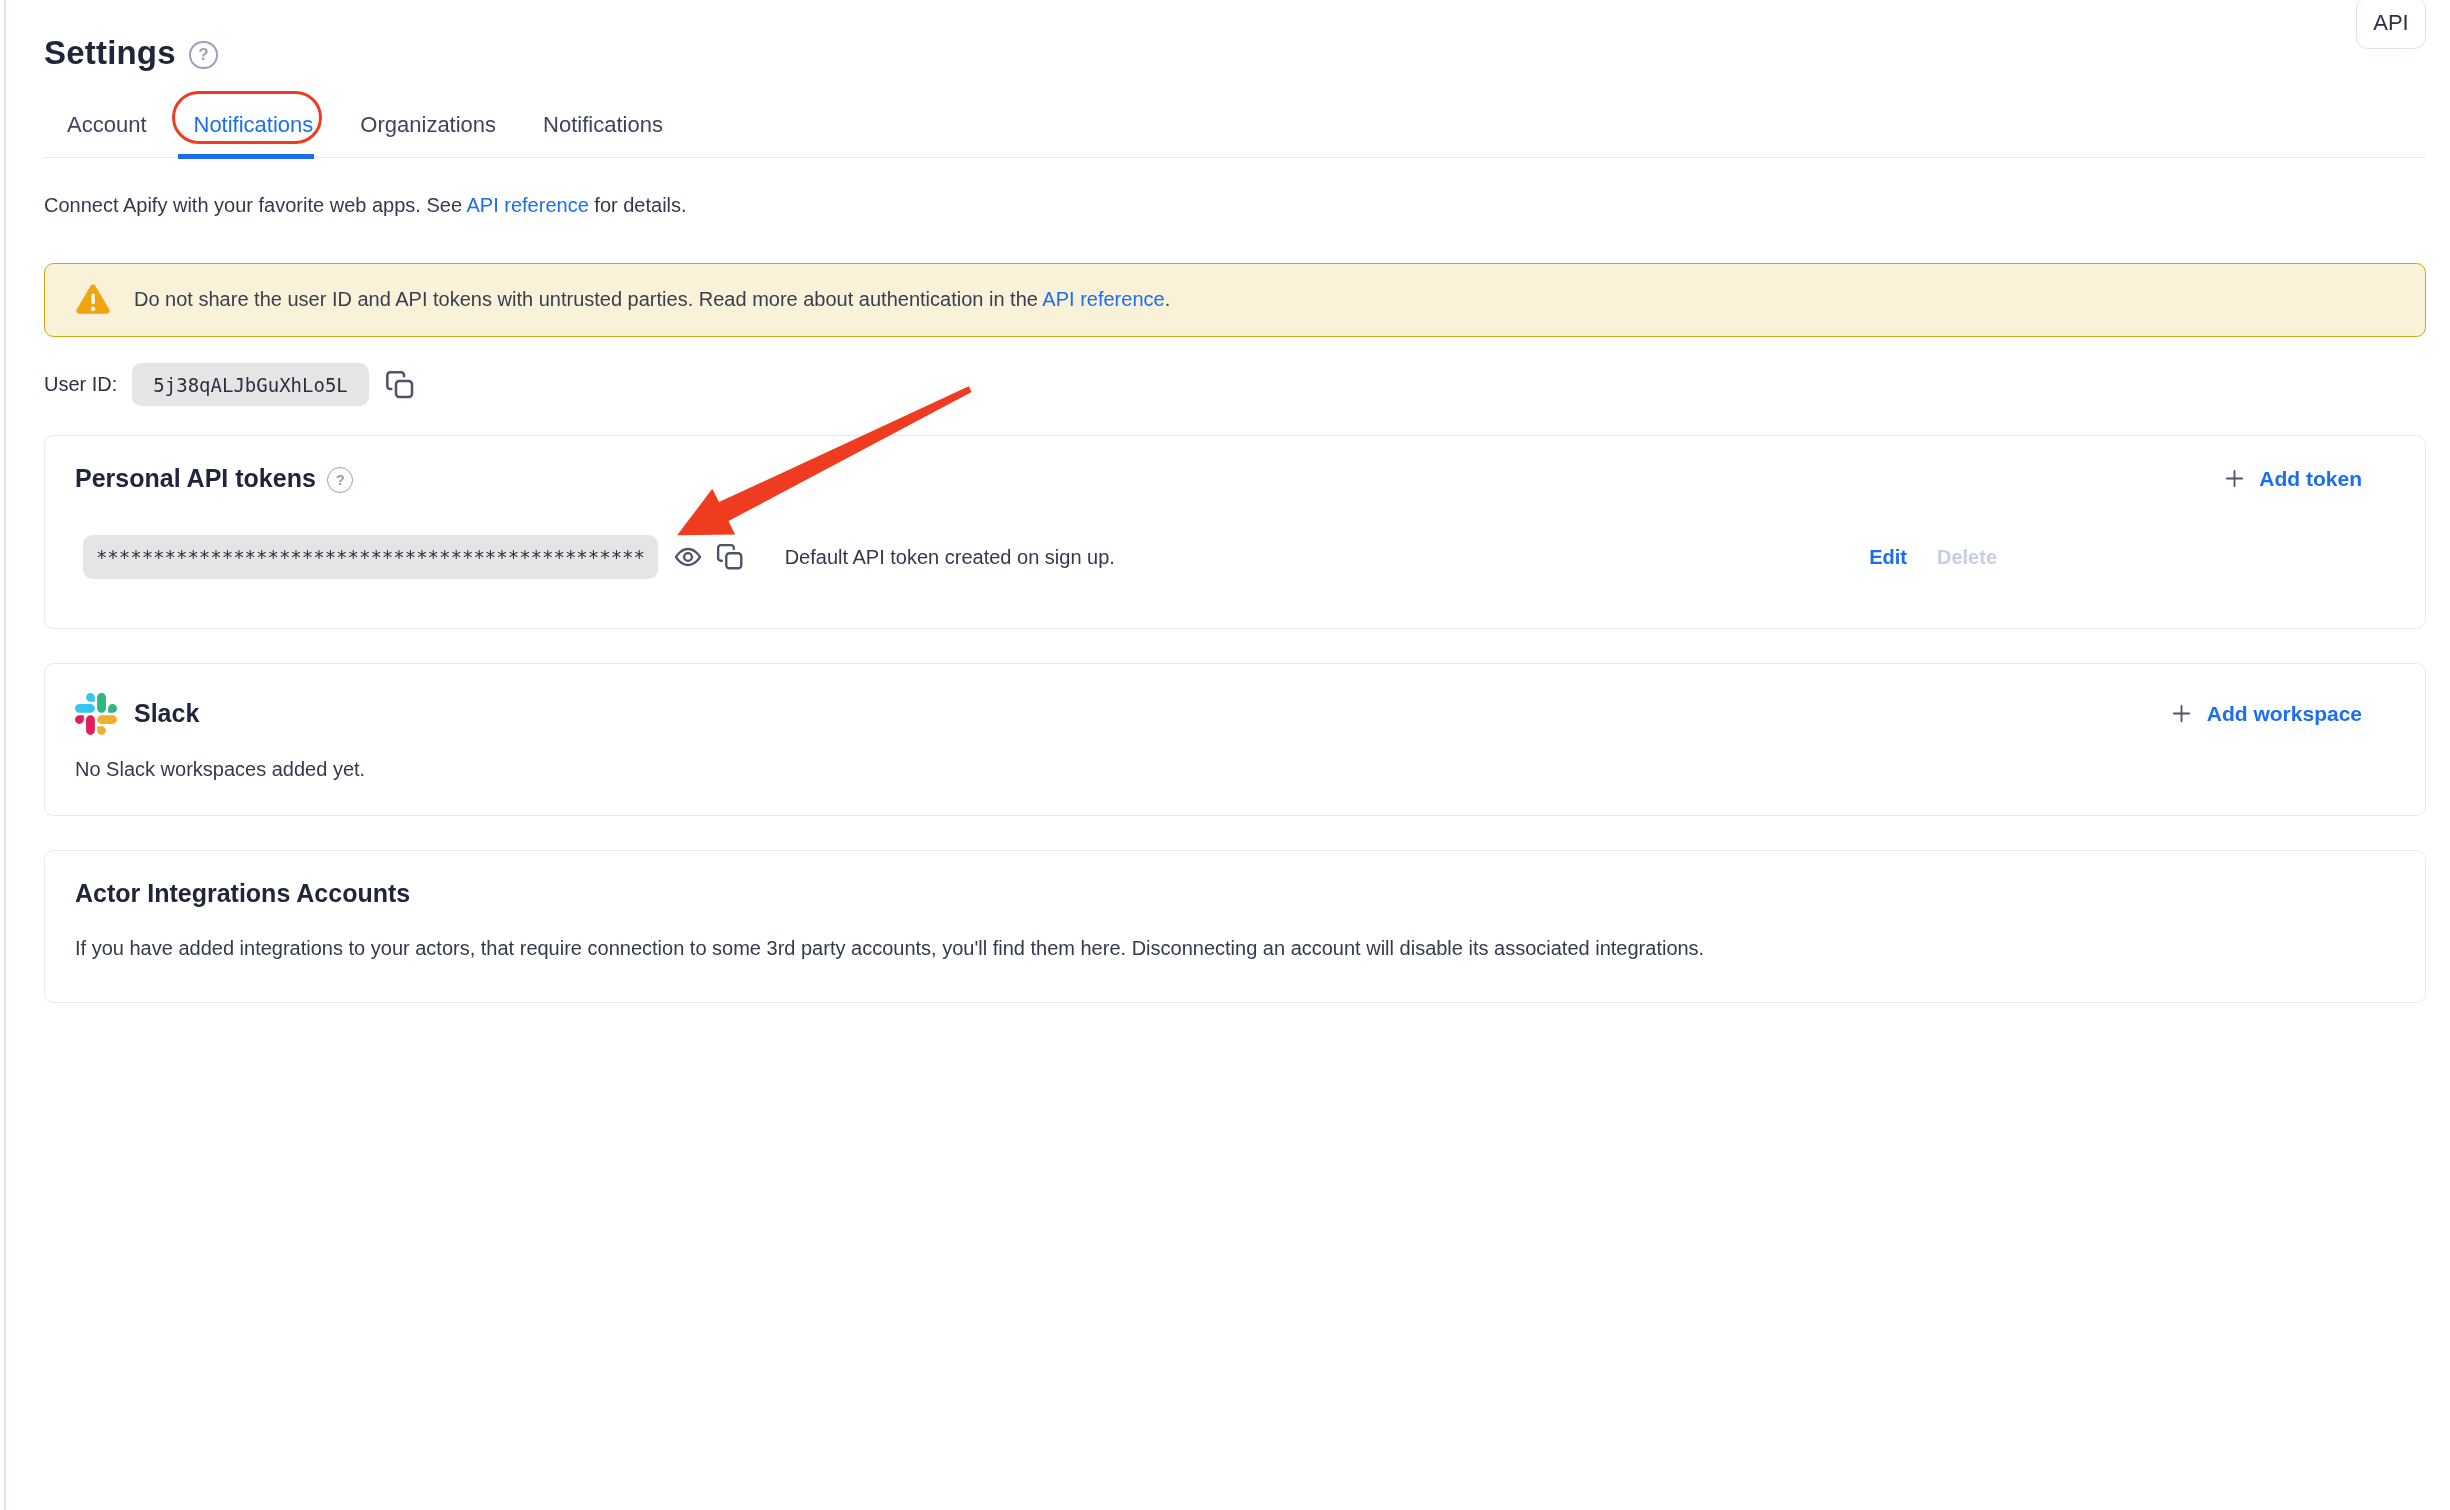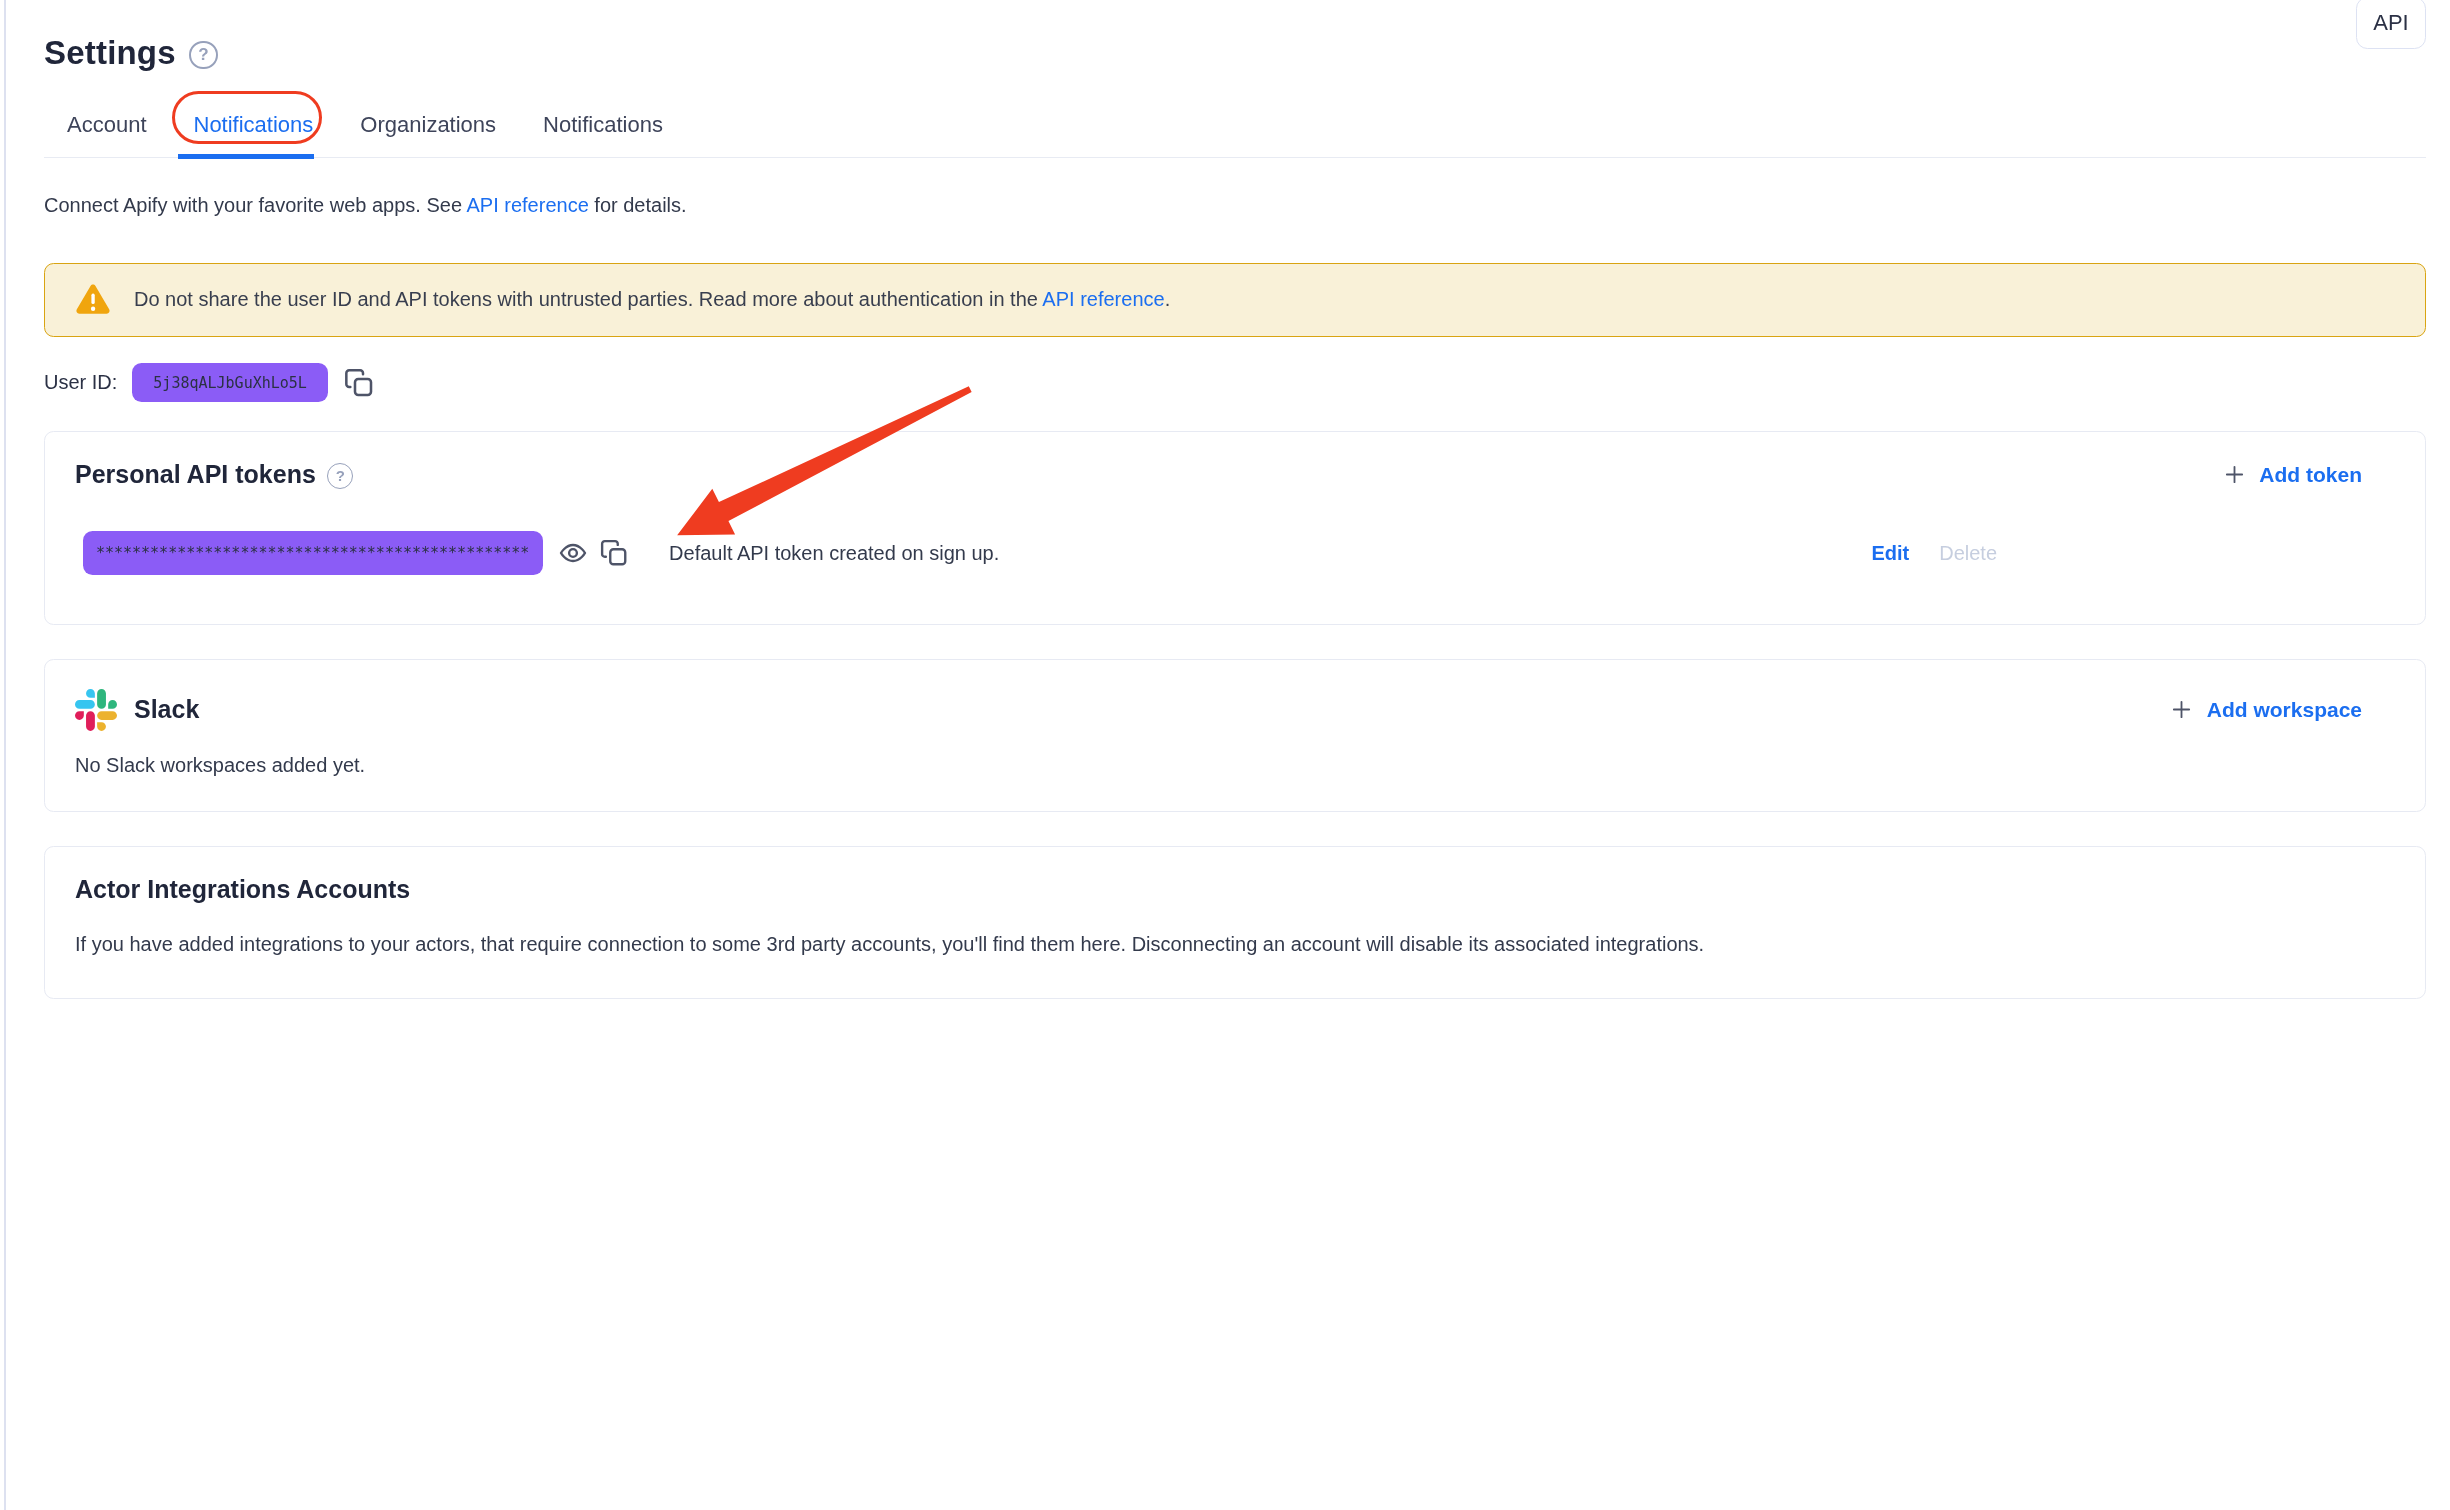--- a/index.html
+++ b/index.html
@@ -36,22 +36,22 @@
   a.link { color:#1b6ef0; text-decoration:none; cursor:pointer; }
 
   
   .banner { margin-top:46px; height:74px; display:flex; align-items:center; gap:23px;
     padding:0 30px; background:#f9f1d8; border:1.9px solid #d9a412; border-radius:9.5px; }
   .banner p { font-size:20px; color:#383e4e; white-space:pre-wrap; }
 
   
   .userid-row { margin-top:26.6px; display:flex; align-items:center; }
   .userid-label { font-size:20px; color:#2b3145; margin-right:15px; }
-  .pill { background:#8b5cf6; border-radius:9.5px; padding:10.5px 21px;
-    font-family:"DejaVu Sans Mono", monospace; font-size:15px; color:#2b3143; white-space:nowrap; }
+  .pill { background:#e5e5e5; border-radius:9.5px; padding:10.5px 21px;
+    font-family:"DejaVu Sans Mono", monospace; font-size:19px; color:#2b3143; white-space:nowrap; }
   .icon-btn { background:none; border:none; cursor:pointer; display:inline-flex;
     align-items:center; justify-content:center; padding:0; }
   .userid-row .icon-btn { margin-left:15px; }
 
   
   .card { border:1.9px solid #e7eaf3; border-radius:9.5px; padding:28.5px 38px 38px 30px; }
   .card.tokens { margin-top:28.5px; padding-bottom:49px; }
   .card.slack  { margin-top:34px; padding-bottom:34px; }
   .card.actors { margin-top:34px; padding-bottom:42px; }
   .card-header { display:flex; align-items:center; }
@@ -61,21 +61,21 @@
     color:#1b6ef0; font-size:21px; font-weight:600; cursor:pointer; }
 
   .token-row { margin-top:42px; display:flex; align-items:center; }
   .token-pill { margin-left:7.6px; height:44px; display:flex; align-items:center;
     padding:0 13.3px; overflow:hidden; max-width:581px; }
   .token-row .icon-btn.eye { margin-left:15px; }
   .token-row .icon-btn.copy { margin-left:11.4px; }
   .token-desc { margin-left:40px; font-size:20px; color:#333a4c; }
   .row-actions { margin-left:auto; margin-right:390px; display:flex; align-items:center; gap:30px; }
   .edit-link { color:#1b6ef0; font-size:20px; font-weight:600; cursor:pointer; }
-  .delete-link { color:#c6cedf; font-size:20px; font-weight:400; }
+  .delete-link { color:#c6cedf; font-size:20px; font-weight:700; }
 
   .slack-title-wrap { display:flex; align-items:center; gap:17px; }
   .empty-text { margin-top:23px; font-size:20px; color:#333a4c; }
 
   .actors-desc { margin-top:28.5px; font-size:20px; color:#333a4c; }
   .actors-empty { margin-top:26.6px; font-size:20px; color:#333a4c; }
 
   
   .arrow-overlay { position:absolute; left:618px; top:371px; width:428px; height:209px;
     pointer-events:none; z-index:6; }

